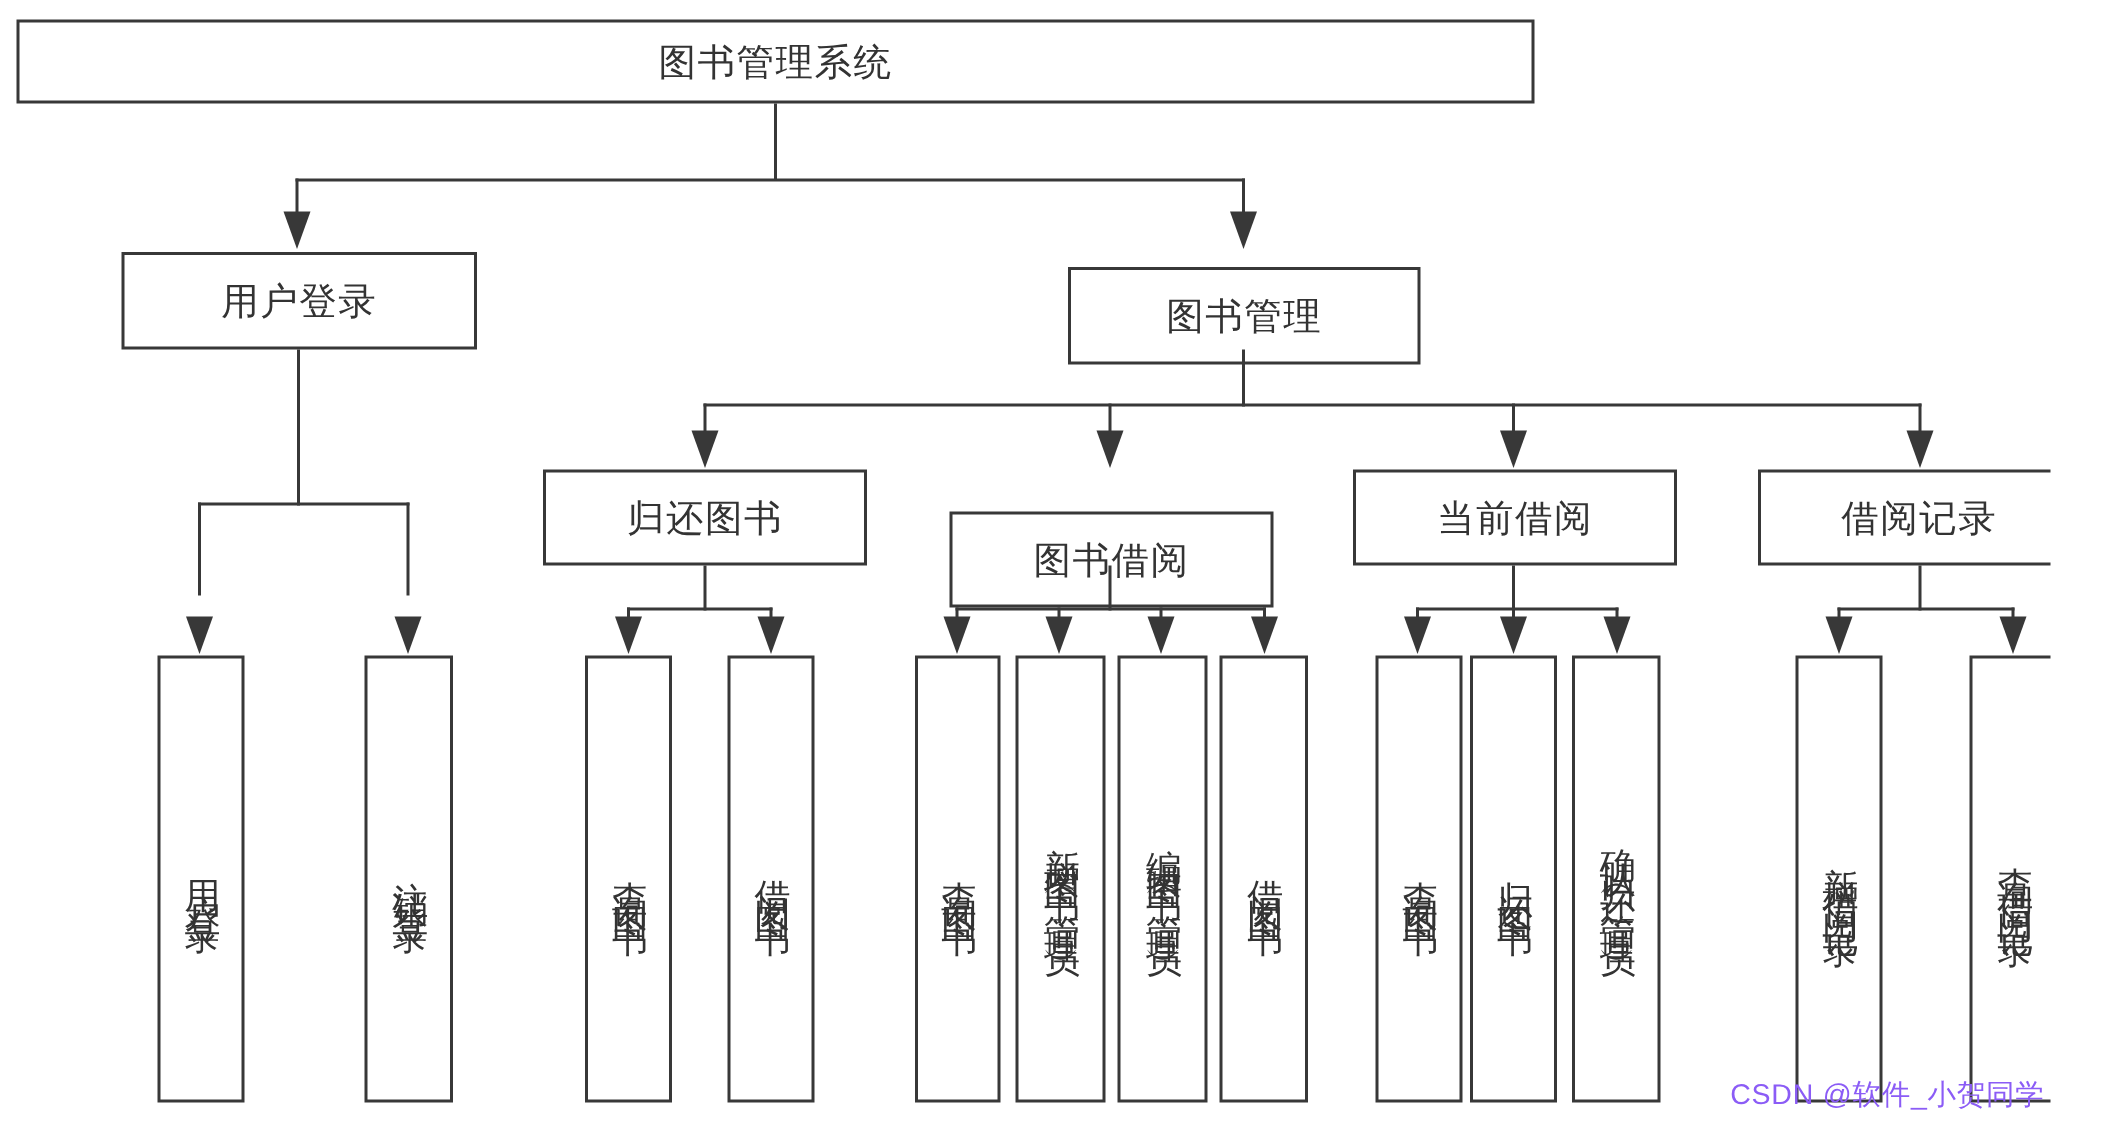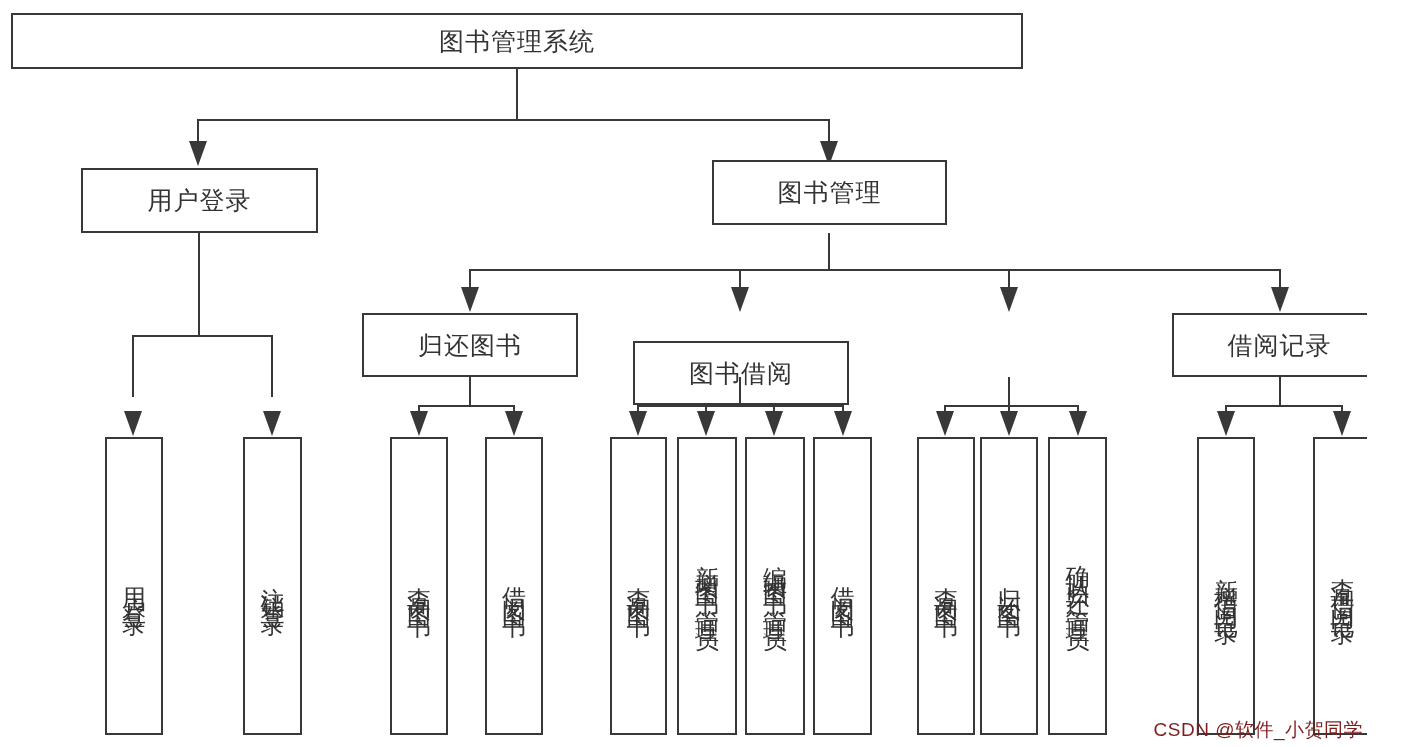--- a/index.html
+++ b/index.html
@@ -19,39 +19,39 @@
   }
   .hline { position:absolute; height:2px; background:#383838; }
   .vline { position:absolute; width:2px;  background:#383838; }
   .arrow {
     position:absolute; width:0; height:0;
     border-left:9px solid transparent; border-right:9px solid transparent;
     border-top:25px solid #383838;
   }
   .watermark {
     position:absolute; top:717px; right:4px; z-index:10;
-    color:#7f1d1d; font-size:19px; letter-spacing:0.5px;
+    color:#8b5cf6; font-size:19px; letter-spacing:0.5px;
   }
 </style>
 </head>
 <body>
 
 <div id="canvas">
 
   <div class="box" style="left:11px; top:13px; width:1012px; height:56px;">图书管理系统</div>
 
   <div class="vline" style="left:516px; top:69px;  height:51px;"></div>
   <div class="hline" style="left:197px; top:119px; width:633px;"></div>
   <div class="vline" style="left:197px; top:119px; height:26px;"></div>
   <div class="arrow" style="left:189px; top:141px;"></div>
   <div class="vline" style="left:828px; top:119px; height:26px;"></div>
   <div class="arrow" style="left:820px; top:141px;"></div>
 
   <div class="box" style="left:81px;  top:168px; width:237px; height:65px;">用户登录</div>
-  <div class="box" style="left:712px; top:160px; width:235px; height:65px;">图书管理</div>
+  <div class="box" style="left:712px; top:178px; width:235px; height:65px;">图书管理</div>
 
   <div class="vline" style="left:198px; top:233px; height:104px;"></div>
   <div class="hline" style="left:132px; top:335px; width:141px;"></div>
   <div class="vline" style="left:132px; top:335px; height:62px;"></div>
   <div class="arrow" style="left:124px; top:411px;"></div>
   <div class="vline" style="left:271px; top:335px; height:62px;"></div>
   <div class="arrow" style="left:263px; top:411px;"></div>
 
   <div class="vline" style="left:828px; top:233px; height:38px;"></div>
   <div class="hline" style="left:469px; top:269px; width:812px;"></div>
@@ -59,20 +59,21 @@
   <div class="arrow" style="left:461px;  top:287px;"></div>
   <div class="vline" style="left:739px;  top:269px; height:20px;"></div>
   <div class="arrow" style="left:731px;  top:287px;"></div>
   <div class="vline" style="left:1008px; top:269px; height:20px;"></div>
   <div class="arrow" style="left:1000px; top:287px;"></div>
   <div class="vline" style="left:1279px; top:269px; height:20px;"></div>
   <div class="arrow" style="left:1271px; top:287px;"></div>
 
   <div class="box" style="left:362px;  top:313px; width:216px; height:64px;">归还图书</div>
   <div class="box" style="left:633px;  top:313px; width:216px; height:64px;margin-top:28px;">图书借阅</div>
+  <div class="box" style="left:902px;  top:313px; width:216px; height:64px;">当前借阅</div>
   <div class="box" style="left:1172px; top:313px; width:215px; height:64px;">借阅记录</div>
 
   <div class="vline" style="left:469px; top:377px; height:30px;"></div>
   <div class="hline" style="left:418px; top:405px; width:97px;"></div>
   <div class="vline" style="left:418px; top:405px; height:12px;"></div>
   <div class="arrow" style="left:410px; top:411px;"></div>
   <div class="vline" style="left:513px; top:405px; height:12px;"></div>
   <div class="arrow" style="left:505px; top:411px;"></div>
 
   <div class="vline" style="left:739px; top:377px; height:30px;"></div>

